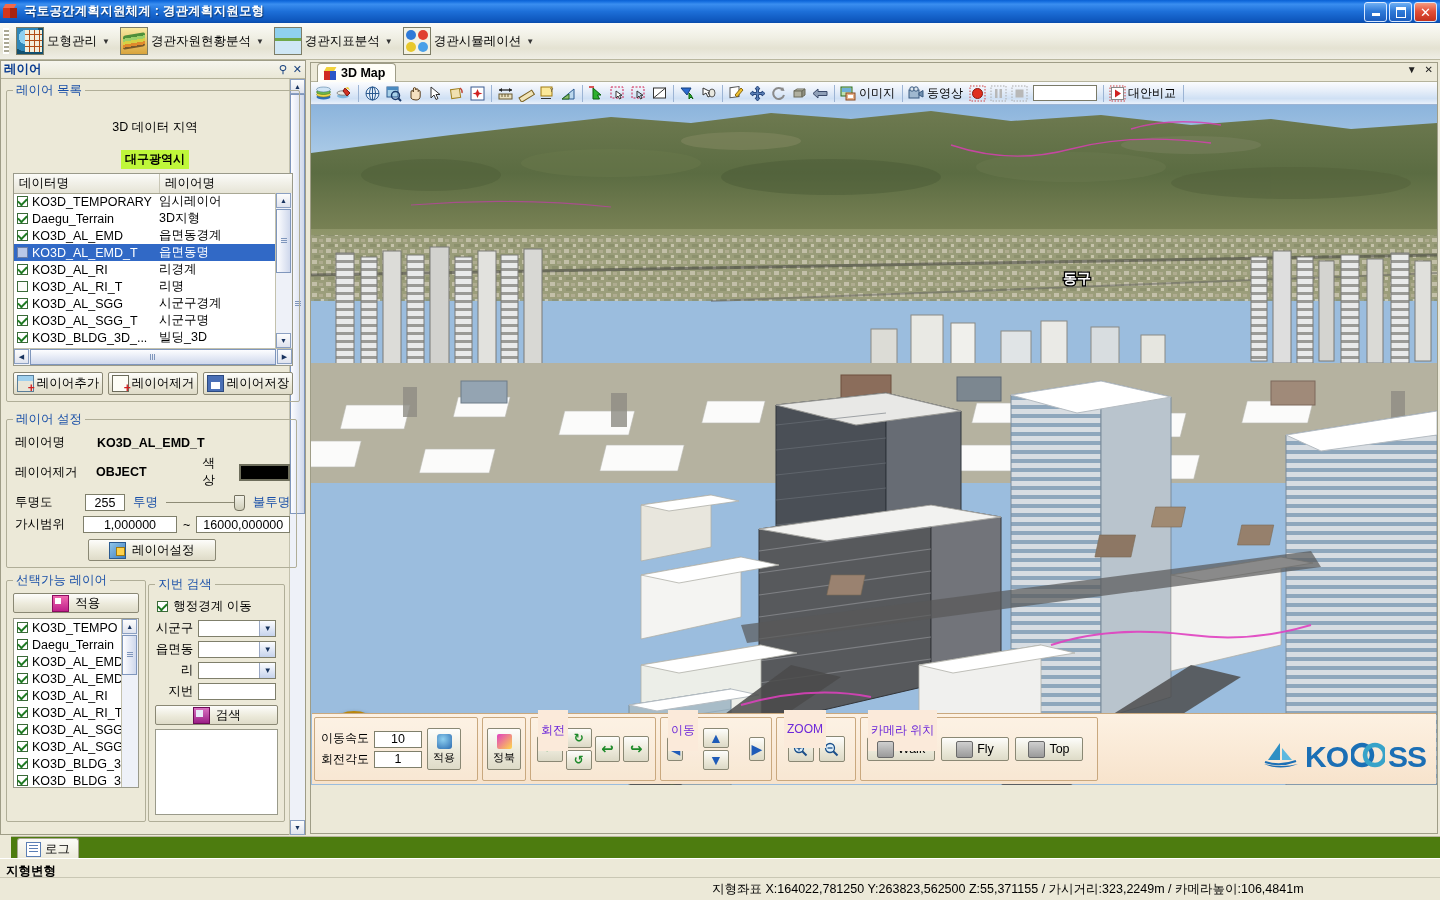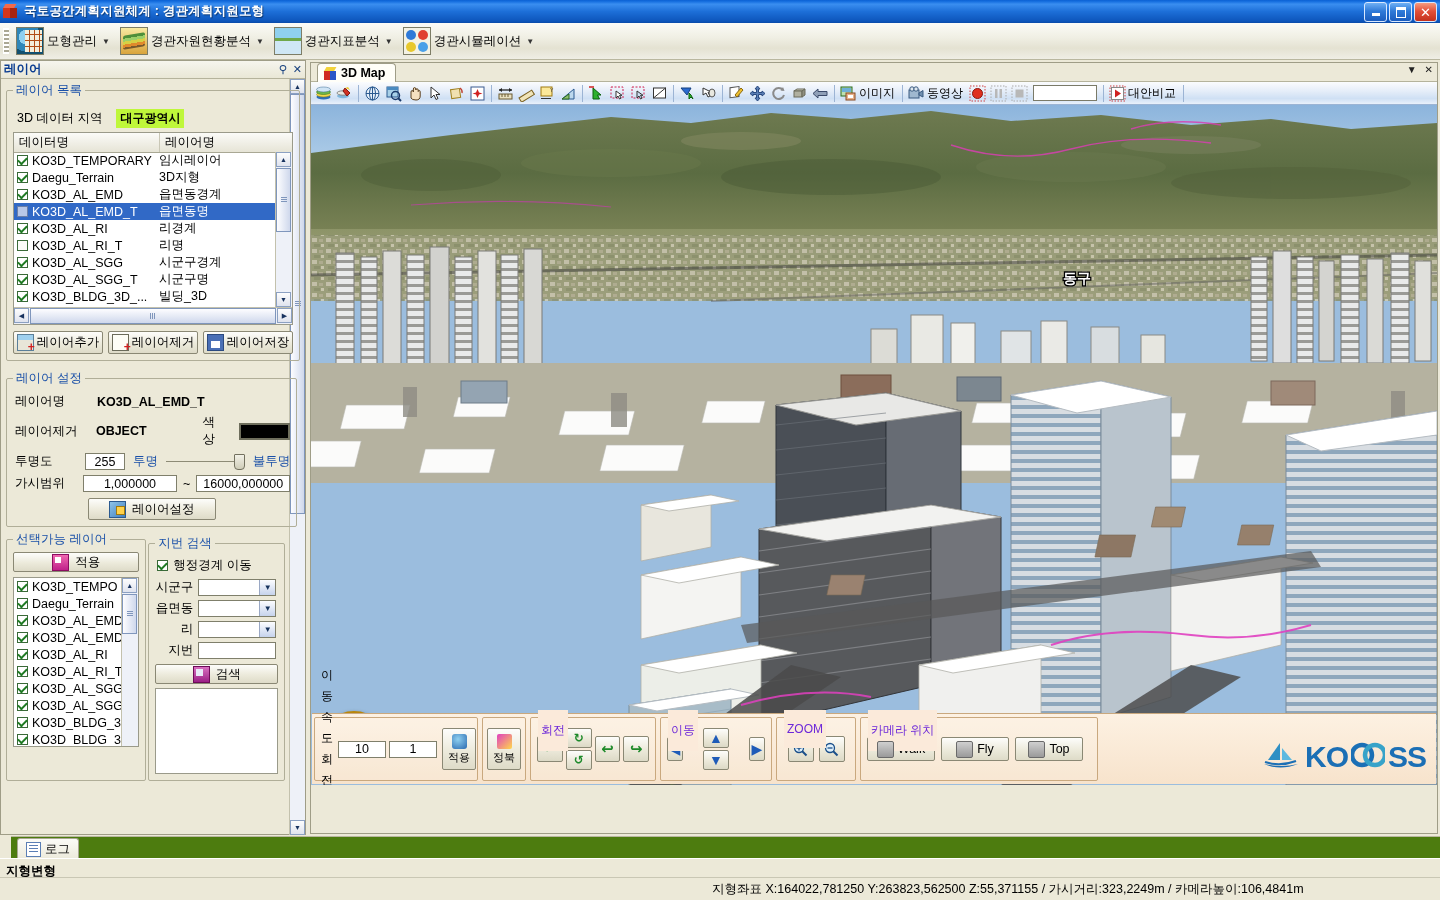--- a/index.html
+++ b/index.html
@@ -367,21 +367,21 @@
         <div class="sb-thumb" style="top:15px;height:420px;">
             <span class="grips"></span>
           </div>
         <div class="sb-btn" style="position:absolute;bottom:0;">▼</div>
       </div>
 
       <div class="content">
 
         <fieldset class="grp">
           <legend>레이어 목록</legend>
-          <div class="row" style="gap:14px;margin:6px 0 2px 4px;">
+          <div class="row" style="gap:14px;margin:16px 0 2px 4px;flex-direction:column;">
             <span class="lbl">3D 데이터 지역</span>
             <span class="hl-green">대구광역시</span>
           </div>
 
           <div class="grid">
             <div class="grid-head">
               <div class="gh1">데이터명</div>
               <div class="gh2">레이어명</div>
             </div>
             <div class="grid-rows" id="layer-rows">
@@ -1100,21 +1100,21 @@
       </div>
 
       <div class="map-controls">
 
 
         <div class="cgrp" style="width:164px;gap:5px;">
           <div style="font-size:12px;line-height:21px;">
             <div>이동속도</div>
             <div>회전각도</div>
           </div>
-          <div style="display:flex;flex-direction:row;gap:3px;">
+          <div style="display:flex;flex-direction:column;gap:3px;">
             <span class="txtin" style="width:48px;height:17px;">10</span>
             <span class="txtin" style="width:48px;height:17px;">1</span>
           </div>
           <div class="btn" style="width:34px;height:42px;flex-direction:column;gap:1px;">
             <span class="bico" style="background:radial-gradient(circle at 40% 35%,#8fd0f0,#2a6ab0);border-radius:3px;"></span>
             <span style="font-size:11px;">적용</span>
           </div>
         </div>
 
         <div class="cgrp" style="width:44px;padding:3px 4px;">

